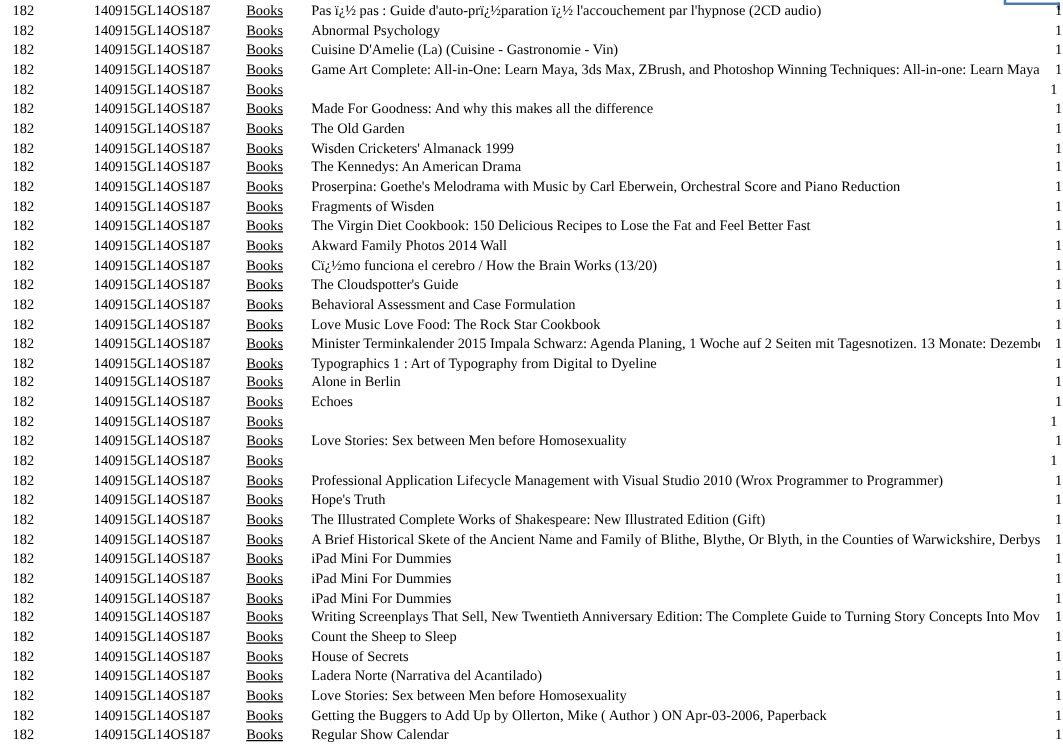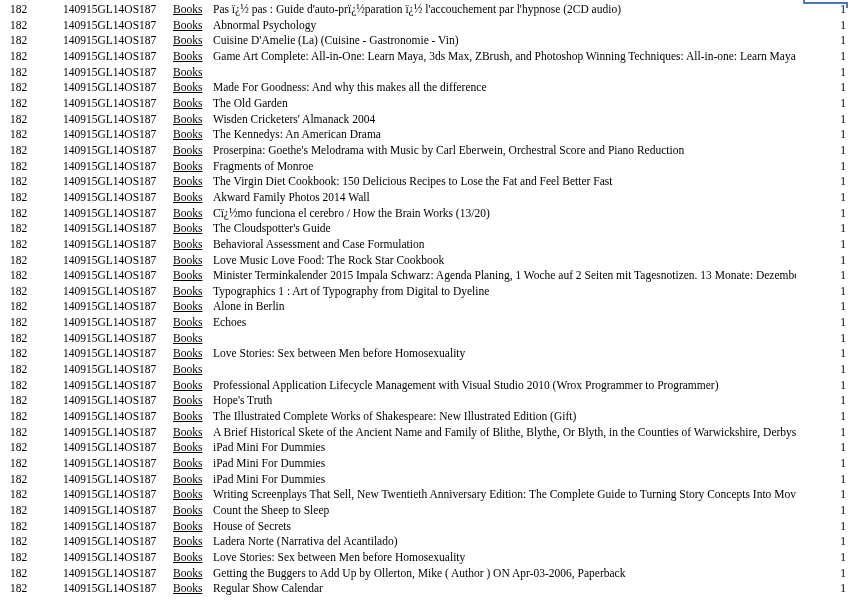--- a/index.html
+++ b/index.html
@@ -19,20 +19,21 @@
     position: absolute;
     top: 2px;
     left: 0;
     width: 850px;
   }
   .row {
     display: flex;
     height: 15.66px;
     line-height: 15.66px;
     white-space: nowrap;
+    gap: 12px;
   }
   .c-number   { flex: none; width: 63px;  padding-left: 10px; }
   .c-batch    { flex: none; width: 110px; font-family: Liberation Serif, serif; }
   .c-category { flex: none; width: 40px; text-decoration: underline;  }
   .c-title    { flex: none; width: 583px; overflow: hidden; }
   .c-qty      { flex: 1; text-align: right; padding-right: 4px; }
 
   
   .sel-wrap { position: absolute; top: 0; left: 0; }
   .sel-h    { position: absolute; top: 2px; left: 803px; width: 45px; height: 2px; background: var(--sel-color); }
@@ -101,21 +102,21 @@
     <span class="c-batch">140915GL14OS187</span>
     <span class="c-category">Books</span>
     <span class="c-title">The Old Garden</span>
     <span class="c-qty">1</span>
   </div>
 
   <div class="row">
     <span class="c-number">182</span>
     <span class="c-batch">140915GL14OS187</span>
     <span class="c-category">Books</span>
-    <span class="c-title">Wisden Cricketers' Almanack 2004</span>
+    <span class="c-title">Wisden Cricketers' Almanack 1999</span>
     <span class="c-qty">1</span>
   </div>
 
   <div class="row">
     <span class="c-number">182</span>
     <span class="c-batch">140915GL14OS187</span>
     <span class="c-category">Books</span>
     <span class="c-title">The Kennedys: An American Drama</span>
     <span class="c-qty">1</span>
   </div>
@@ -125,21 +126,21 @@
     <span class="c-batch">140915GL14OS187</span>
     <span class="c-category">Books</span>
     <span class="c-title">Proserpina: Goethe's Melodrama with Music by Carl Eberwein, Orchestral Score and Piano Reduction</span>
     <span class="c-qty">1</span>
   </div>
 
   <div class="row">
     <span class="c-number">182</span>
     <span class="c-batch">140915GL14OS187</span>
     <span class="c-category">Books</span>
-    <span class="c-title">Fragments of Monroe</span>
+    <span class="c-title">Fragments of Wisden</span>
     <span class="c-qty">1</span>
   </div>
 
   <div class="row">
     <span class="c-number">182</span>
     <span class="c-batch">140915GL14OS187</span>
     <span class="c-category">Books</span>
     <span class="c-title">The Virgin Diet Cookbook: 150 Delicious Recipes to Lose the Fat and Feel Better Fast</span>
     <span class="c-qty">1</span>
   </div>

